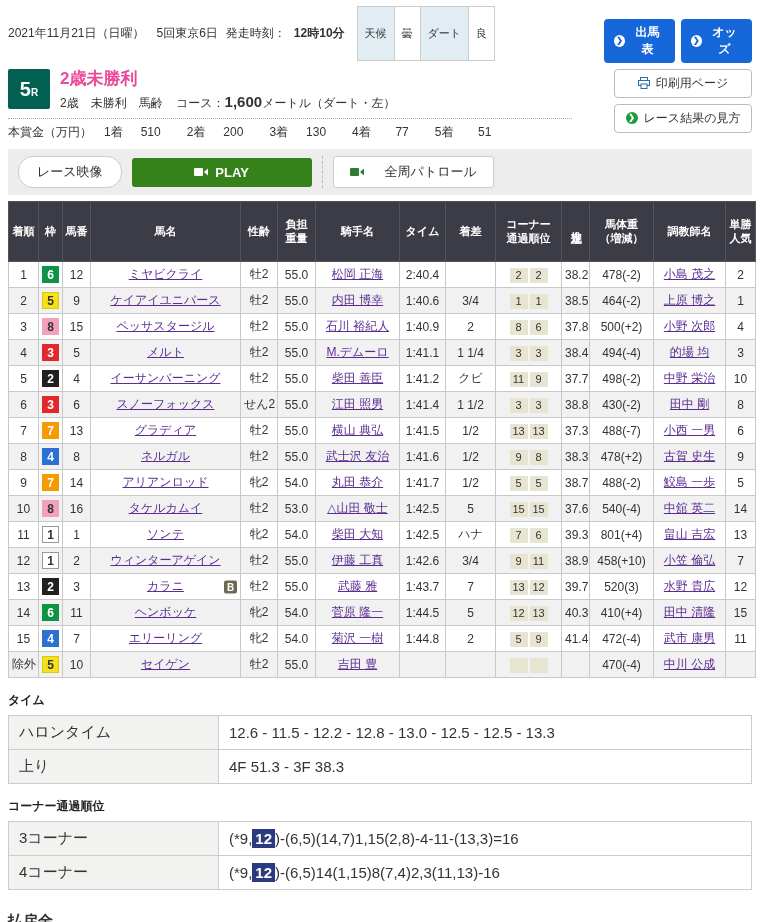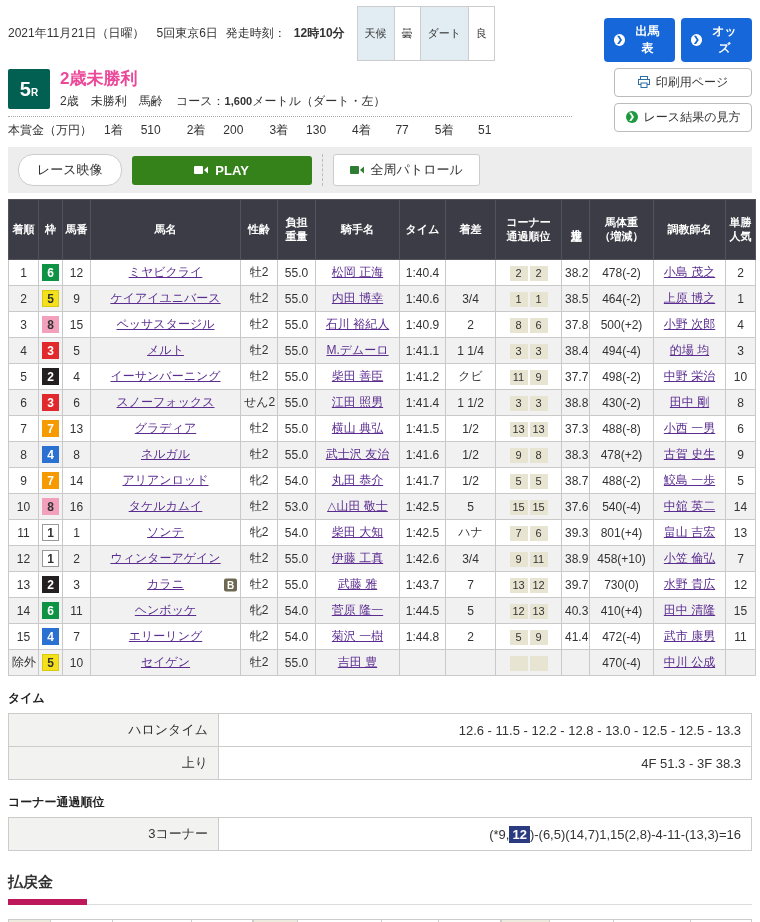--- a/index.html
+++ b/index.html
@@ -21,54 +21,54 @@
   .wx-table{display:flex; border:1px solid #ccc; font-size:11px; margin-left:4px;}
   .wx-table span{padding:19px 7px; border-right:1px solid #ccc;}
   .wx-table span:last-child{border-right:none;}
   .wx-label{background:#e2ecf3;}
   .race-row{display:flex; align-items:flex-start; gap:10px; padding:4px 0 6px;}
   .race-badge{background:var(--badge-green); color:#fff; width:42px; height:40px; display:flex; align-items:center; justify-content:center; font-weight:bold; border-radius:2px;}
   .race-badge .num{font-size:20px;}
   .race-badge .r{font-size:10px; margin-top:6px;}
   .race-title{font-size:17px; font-weight:bold; color:#ec4899; line-height:1.2;}
   .race-cond{font-size:12px; margin-top:4px; color:#333;}
-  .race-cond .dist{font-size:11px; font-weight:bold;}
+  .race-cond .dist{font-size:15px; font-weight:bold;}
   .prize-row{border-top:1px dotted #aaa; padding:5px 0 4px; font-size:12px; display:flex; gap:4px; flex-wrap:wrap; align-items:center;}
   .prize-row .p-label{margin-right:8px;}
   .prize-row .p-place{margin-right:10px;}
   .prize-row .p-amt{margin-right:26px; min-width:28px; display:inline-block; text-align:right;}
 
   .btn-blue-row{display:flex; gap:6px;}
   .btn-blue{background:var(--accent-blue); color:#fff; font-size:12px; font-weight:bold; border:none; border-radius:4px; padding:5px 10px; display:flex; align-items:center; gap:5px; cursor:pointer;}
   .circle-ic{background:#fff; color:var(--accent-blue); width:12px; height:12px; border-radius:50%; font-size:8px; line-height:12px; text-align:center; display:inline-block; font-weight:bold;}
   .btn-white{background:#fff; color:#333; font-size:12px; border:1px solid #bbb; border-radius:4px; padding:5px 8px; width:138px; display:flex; align-items:center; justify-content:center; gap:6px; cursor:pointer;}
   .circle-ic-green{background:#1d9a3f; color:#fff; width:12px; height:12px; border-radius:50%; font-size:8px; line-height:12px; text-align:center; display:inline-block; font-weight:bold;}
 
   
   .video-bar{background:#ededed; margin-top:4px; padding:7px 10px; display:flex; align-items:center; gap:10px;}
   .chip{background:#fff; border:1px solid #ccc; border-radius:15px; font-size:13px; padding:6px 18px;}
   .btn-play{background:var(--play-green); color:#fff; font-weight:bold; font-size:13px; border:none; border-radius:3px; padding:7px 0; width:180px; display:flex; align-items:center; justify-content:center; gap:7px; cursor:pointer;}
   .v-sep{border-left:1px dashed #bbb; align-self:stretch;}
-  .btn-patrol{background:#fff; border:1px solid #ccc; border-radius:3px; font-size:13px; padding:6px 16px; display:flex; align-items:center; gap:7px; cursor:pointer; color:#333;}
+  .btn-patrol{background:#fff; border:1px solid #ccc; border-radius:3px; font-size:13px; padding:6px 16px; display:flex; align-items:center; gap:21px; cursor:pointer; color:#333;}
 
   
   table.results{width:100%; border-collapse:collapse; table-layout:fixed; margin-top:6px; font-size:12px;}
   table.results th{background:var(--header-bg); color:#fff; font-size:11px; font-weight:bold; border:1px solid #53535e; padding:5px 1px; text-align:center; white-space:pre-line; line-height:1.25; vertical-align:middle; height:60px;}
   table.results th.vert span{writing-mode:vertical-rl; text-orientation:upright; letter-spacing:1px; display:inline-block;}
   table.results td{border:1px solid var(--border); padding:4px 3px; height:25px; text-align:center; overflow:hidden; white-space:nowrap;}
   table.results tr:nth-child(even) td{background:#f1f1f1;}
   td.al{text-align:left; padding-left:6px;}
   .waku{display:inline-block; width:17px; height:17px; line-height:17px; font-size:12px; font-weight:bold; text-align:center;}
   .horse-cell{position:relative;margin-top:6px;}
   .b-badge{position:absolute; right:3px; top:50%; transform:translateY(-50%); background:#6e6852; color:#fff; font-size:10px; font-weight:bold; width:13px; height:13px; line-height:13px; text-align:center; border-radius:2px;}
   .cbox{display:inline-block; width:18px; height:15px; line-height:15px; background:#e8e4d2; font-size:11px; color:#333; text-align:center; margin:0 1px; vertical-align:middle;}
 
   
   .sec-title{font-size:12px; font-weight:bold; margin:14px 0 6px; color:#222;}
-  table.kv{width:100%; border-collapse:collapse; font-size:13px;text-align:right;}
+  table.kv{width:100%; border-collapse:collapse; font-size:15px;}
   table.kv td{border:1px solid #ccc; padding:7px 10px;}
   table.kv td.k{width:210px; background:#f2f2f0;}
   .hl{background:var(--highlight-navy); color:#fff; font-weight:bold; padding:1px 3px;}
 
   
   .payout-head{border-bottom:1px solid #ddd; margin-top:22px;}
   .payout-head span{display:inline-block; font-size:15px; font-weight:bold; padding:0 34px 7px 0; border-bottom:6px solid #be185d; margin-bottom:-1px;text-align:right;}
   .payout-flex{display:flex; margin-top:14px;}
   table.pay{border-collapse:collapse; font-size:12px; table-layout:fixed;}
   table.pay td{border:1px solid #ccc; padding:5px 7px; height:27px;}
@@ -209,21 +209,21 @@
       </thead>
     <tbody id="results-body">
         <tr>
           <td>1</td>
           <td><span class="waku" style="background: rgb(14, 147, 68); color: rgb(255, 255, 255); border: 1px solid rgb(14, 147, 68);">6</span></td>
           <td>12</td>
           <td class="al horse-cell"><a>ミヤビクライ</a></td>
           <td>牡2</td>
           <td>55.0</td>
           <td class="al"><a>松岡 正海</a></td>
-          <td class="al">1:40.4</td>
+          <td class="al">2:40.4</td>
           <td class="al"></td>
           <td><span class="cbox">2</span><span class="cbox">2</span></td>
           <td>38.2</td>
           <td class="al">478(-2)</td>
           <td class="al"><a>小島 茂之</a></td>
           <td>2</td>
         </tr>
         <tr>
           <td>2</td>
           <td><span class="waku" style="background: rgb(244, 225, 28); color: rgb(51, 51, 51); border: 1px solid rgb(216, 201, 19);">5</span></td>
@@ -309,21 +309,21 @@
           <td><span class="waku" style="background: rgb(245, 154, 0); color: rgb(255, 255, 255); border: 1px solid rgb(245, 154, 0);">7</span></td>
           <td>13</td>
           <td class="al horse-cell"><a>グラディア</a></td>
           <td>牡2</td>
           <td>55.0</td>
           <td class="al"><a>横山 典弘</a></td>
           <td class="al">1:41.5</td>
           <td class="al">1/2</td>
           <td><span class="cbox">13</span><span class="cbox">13</span></td>
           <td>37.3</td>
-          <td class="al">488(-8)</td>
+          <td class="al">488(-7)</td>
           <td class="al"><a>小西 一男</a></td>
           <td>6</td>
         </tr>
         <tr>
           <td>8</td>
           <td><span class="waku" style="background: rgb(42, 113, 210); color: rgb(255, 255, 255); border: 1px solid rgb(42, 113, 210);">4</span></td>
           <td>8</td>
           <td class="al horse-cell"><a>ネルガル</a></td>
           <td>牡2</td>
           <td>55.0</td>
@@ -405,21 +405,21 @@
           <td><span class="waku" style="background: rgb(35, 31, 32); color: rgb(255, 255, 255); border: 1px solid rgb(35, 31, 32);">2</span></td>
           <td>3</td>
           <td class="al horse-cell"><a>カラニ</a><span class="b-badge">B</span></td>
           <td>牡2</td>
           <td>55.0</td>
           <td class="al"><a>武藤 雅</a></td>
           <td class="al">1:43.7</td>
           <td class="al">7</td>
           <td><span class="cbox">13</span><span class="cbox">12</span></td>
           <td>39.7</td>
-          <td class="al">730(0)</td>
+          <td class="al">520(3)</td>
           <td class="al"><a>水野 貴広</a></td>
           <td>12</td>
         </tr>
         <tr>
           <td>14</td>
           <td><span class="waku" style="background: rgb(14, 147, 68); color: rgb(255, 255, 255); border: 1px solid rgb(14, 147, 68);">6</span></td>
           <td>11</td>
           <td class="al horse-cell"><a>ヘンボッケ</a></td>
           <td>牝2</td>
           <td>54.0</td>
@@ -480,20 +480,24 @@
         </tr>
       </tbody>
     </table>
 
   <div class="sec-title">コーナー通過順位</div>
   <table class="kv">
       <tbody id="corner-body">
         <tr>
           <td class="k">3コーナー</td>
           <td><span>(*9,</span><span class="hl">12</span><span>)-(6,5)(14,7)1,15(2,8)-4-11-(13,3)=16</span></td>
+        </tr>
+        <tr>
+          <td class="k">4コーナー</td>
+          <td><span>(*9,</span><span class="hl">12</span><span>)-(6,5)14(1,15)8(7,4)2,3(11,13)-16</span></td>
         </tr>
       </tbody>
     </table>
 
   <div class="payout-head">
     <span>払戻金</span>
   </div>
   <div class="payout-flex" id="payout-groups">
       <table class="pay">
         <colgroup>

